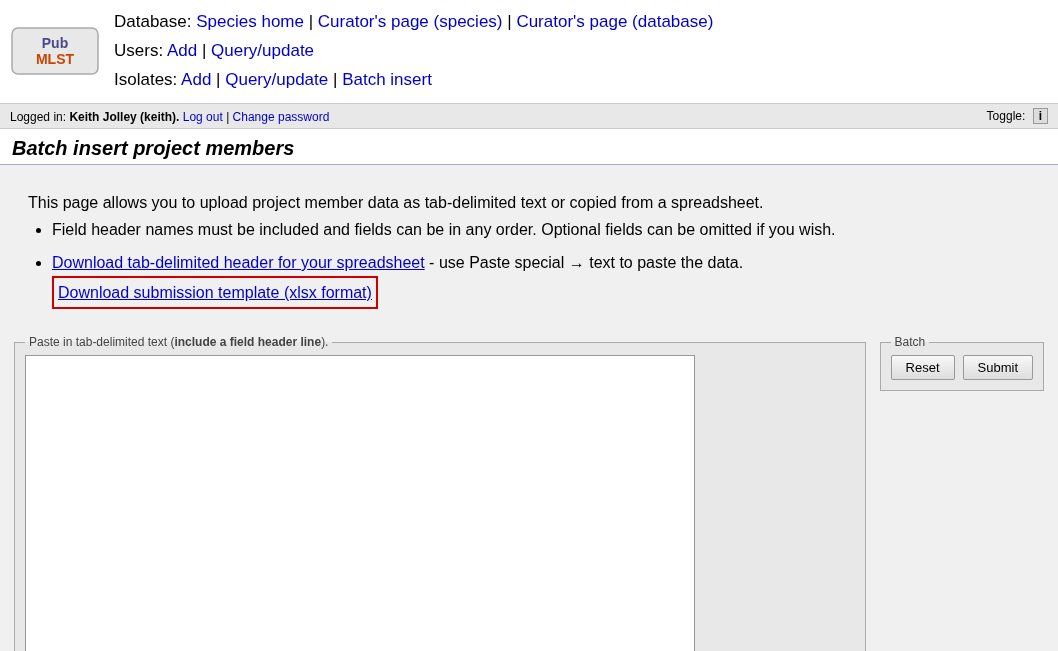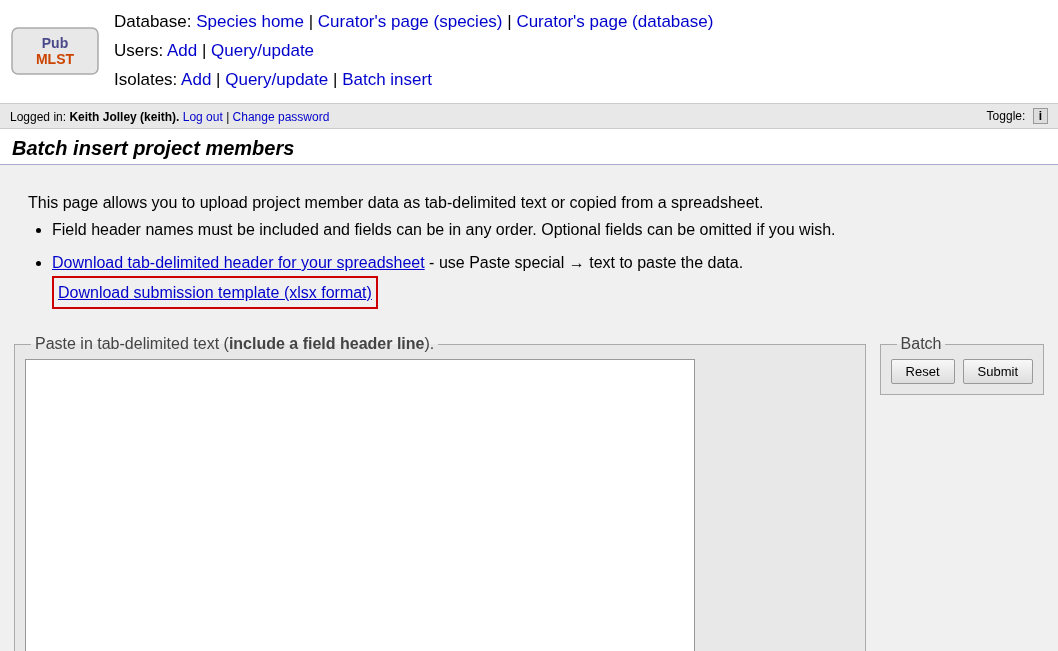--- a/index.html
+++ b/index.html
@@ -100,24 +100,23 @@
       border-radius: 2px;
     }
 
     
     fieldset {
       border: 1px solid #aaa;
       padding: 6px 10px 10px 10px;
       background: #e8e8e8;
     }
     fieldset legend {
-      font-size: 16px;
+      font-size: 12px;
       color: #444;
       padding: 0 4px;
-      margin-left: 6px;
     }
 
     
     .logo-svg { font-family: 'Times New Roman', serif; }
   </style>
 </head>
 <body>
 
 <div id="header">
 

